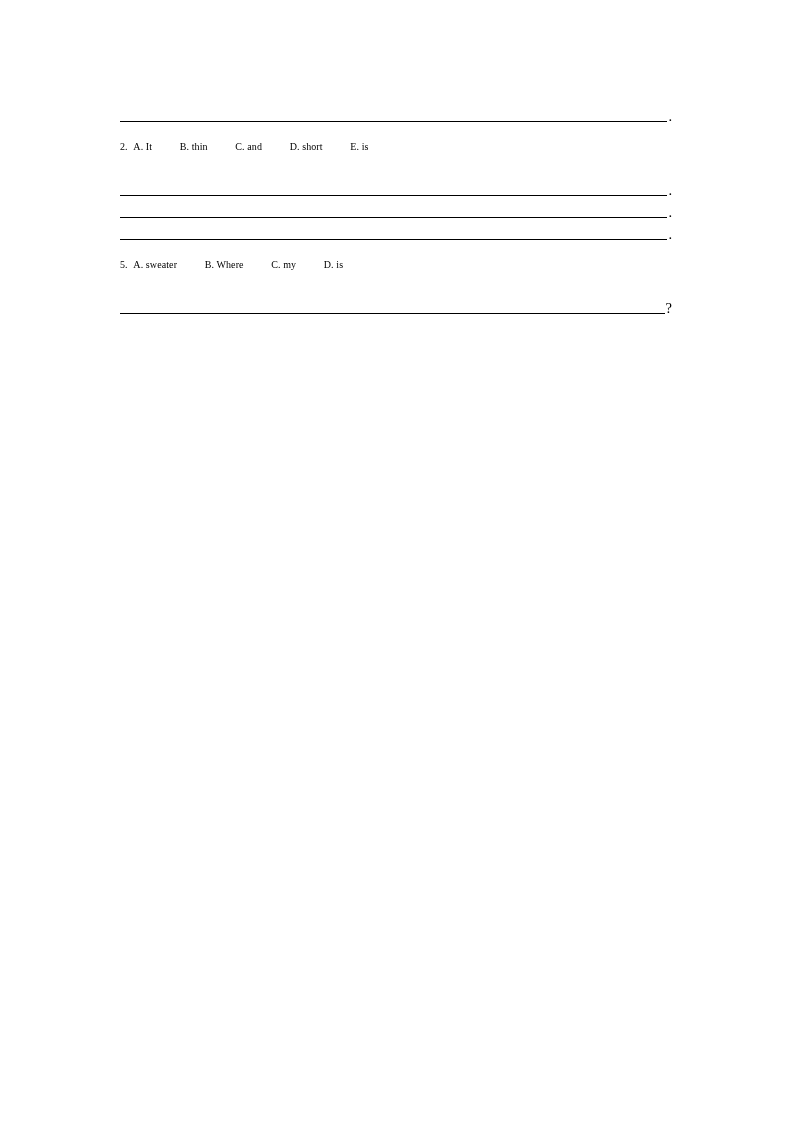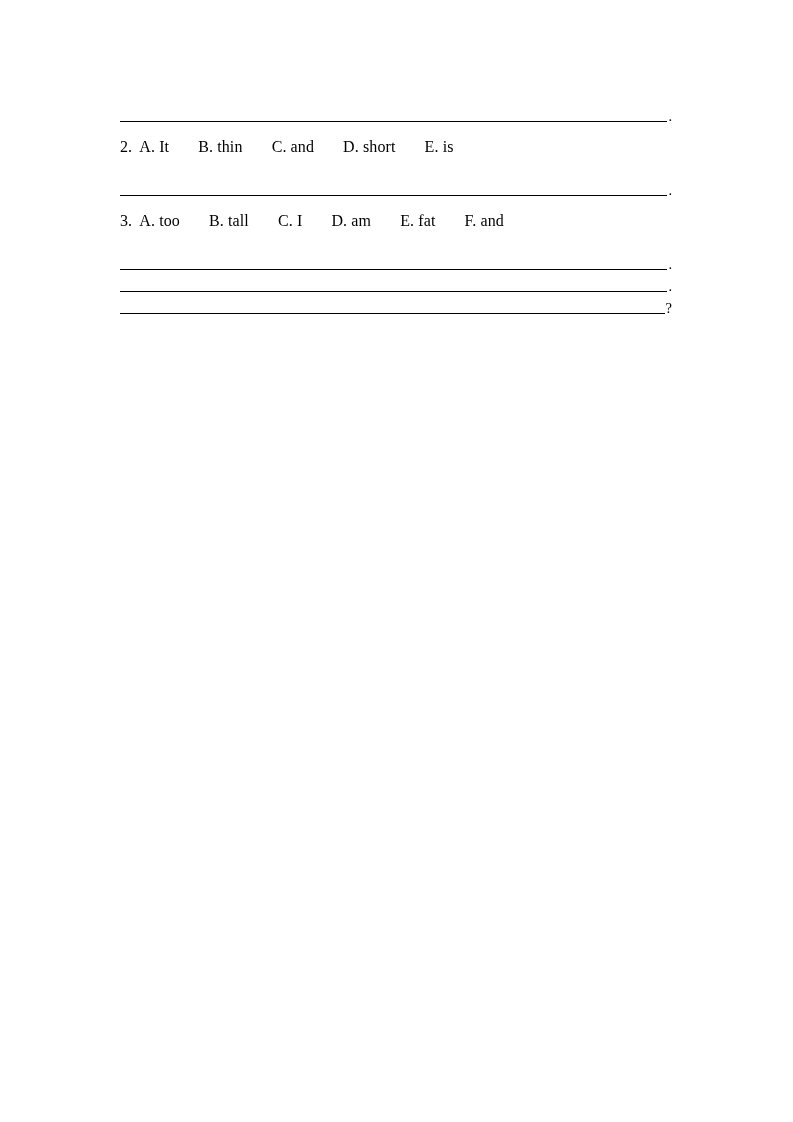--- a/index.html
+++ b/index.html
@@ -42,21 +42,21 @@
     height: 14px;
   }
   .blank-punct {
     flex: 0 0 auto;
     font-size: 14.5px;
     line-height: 12px;
     padding-left: 1px;
     font-family: "Liberation Serif", serif;
   }
   .q-row {
-    font-size: 16px;
+    font-size: 10px;
     line-height: 18px;
     white-space: nowrap;
     margin-top: 16px;
     margin-bottom: 18px;
     letter-spacing: 0.1px;
   }
   .q-num {
     margin-right: 3px;
   }
   .opt {
@@ -81,38 +81,36 @@
       <span class="opt">B. thin</span>
       <span class="opt">C. and</span>
       <span class="opt">D. short</span>
       <span class="opt">E. is</span>
     </div>
 
     <div class="blank-row">
       <span class="blank-line"></span>
       <span class="blank-punct">.</span>
     </div>
-    <div class="q-row">
-      <span class="q-num">3.</span>
-      <span class="opt">A. too</span>
-      <span class="opt">B. tall</span>
-      <span class="opt">C. I</span>
-      <span class="opt">D. am</span>
-      <span class="opt">E. fat</span>
-      <span class="opt">F. and</span>
-    </div>
 
     <div class="blank-row">
       <span class="blank-line"></span>
       <span class="blank-punct">.</span>
     </div>
 
     <div class="blank-row">
       <span class="blank-line"></span>
       <span class="blank-punct">.</span>
+    </div>
+    <div class="q-row">
+      <span class="q-num">5.</span>
+      <span class="opt">A. sweater</span>
+      <span class="opt">B. Where</span>
+      <span class="opt">C. my</span>
+      <span class="opt">D. is</span>
     </div>
 
     <div class="blank-row">
       <span class="blank-line"></span>
       <span class="blank-punct">?</span>
     </div>
 
   </div>
 </div>
 

